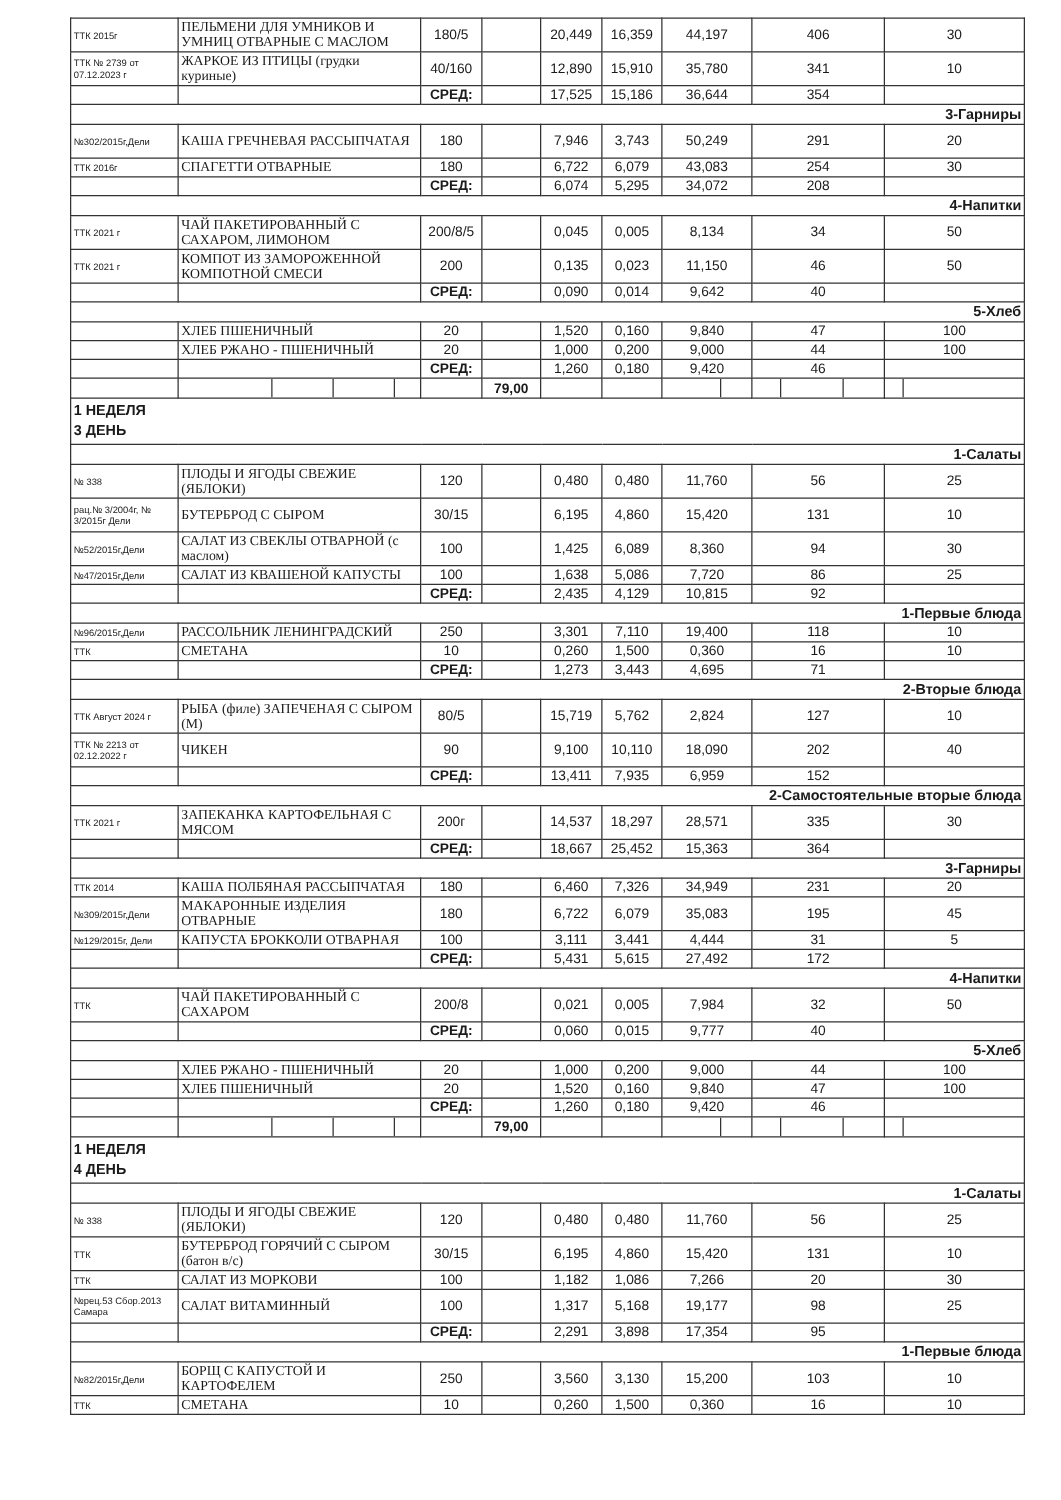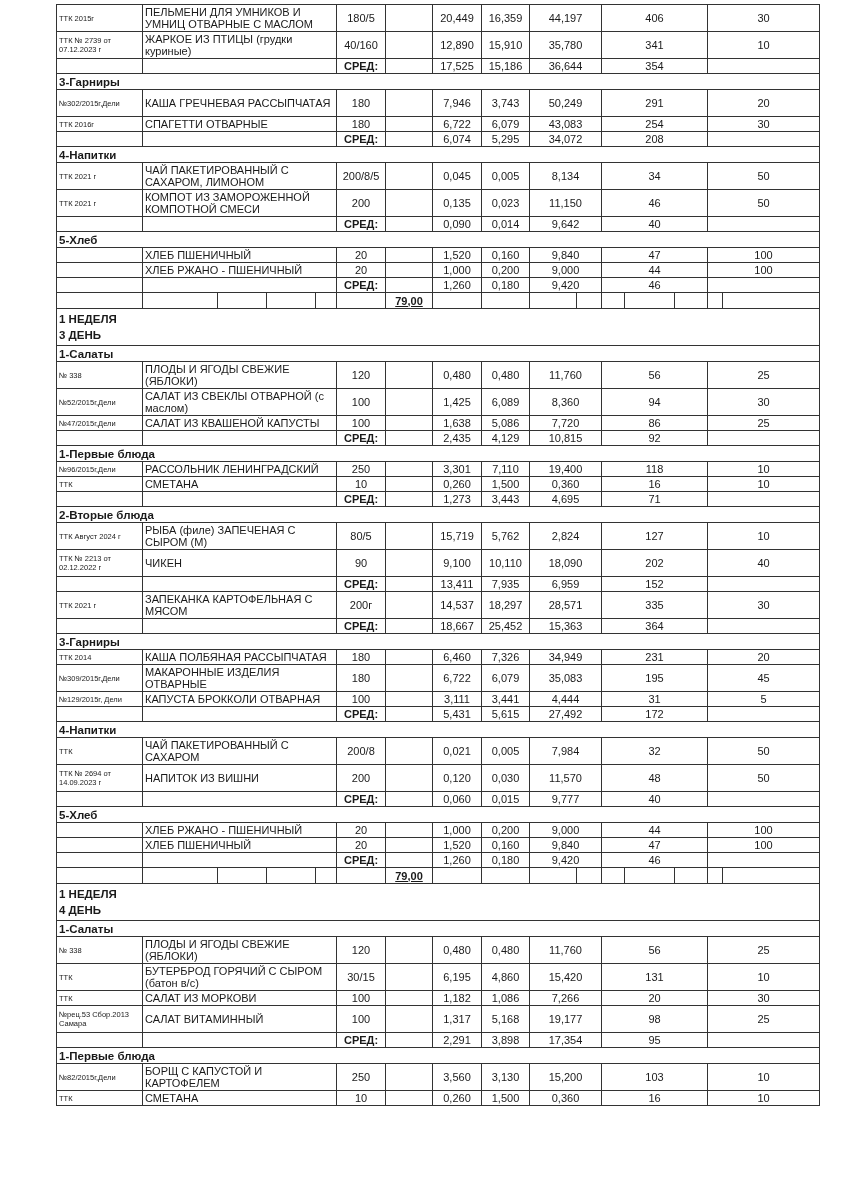--- a/index.html
+++ b/index.html
@@ -1,30 +1,30 @@
 <!DOCTYPE html>
 <html><head>
 <meta charset="utf-8">
 <style>
   html, body { margin:0; padding:0; background:#ffffff; }
   body { width:849px; height:1200px; position:relative; overflow:hidden;
          font-family:"Liberation Sans", sans-serif; color:#1a1a1a; }
-  .page { position:absolute; left:56px; top:4px; width:763px; }
+  .page { position:absolute; left:56px; top:14px; width:763px; }
   table { border-collapse:collapse; width:763px; table-layout:fixed; }
   td { border:1px solid #333; padding:0 2px; font-size:11px; line-height:12px;
        vertical-align:middle; overflow:hidden; }
   td.code { font-size:7.5px; line-height:9px; }
-  td.name { font-size:11px; }
+  td.name { font-size:11px;font-family:Liberation Serif, serif; }
   td.c { text-align:center; }
   td.b { font-weight:bold; }
-  tr.sec td { font-weight:bold; text-align:left; font-size:11.5px; height:15px; }
+  tr.sec td { font-weight:bold; text-align:right; font-size:11.5px; height:15px; }
   tr.h2 td { height:26px; }
   tr.h1 td { height:14px; }
   tr.week td { font-weight:bold; font-size:11.5px; line-height:16px; padding:2px 2px; border-top:1px solid #333; }
-  tr.total td { height:15px;text-decoration:underline; }
+  tr.total td { height:15px; }
   .sub { display:flex; height:15px; }
   .sub span { border-right:1px solid #333; display:block; height:15px; }
   .sub span:last-child { border-right:none; }
 </style>
 </head>
 <body>
 
 <div class="page">
   <table>
     <colgroup>
@@ -228,20 +228,31 @@
           <td class="name">ПЛОДЫ И ЯГОДЫ СВЕЖИЕ (ЯБЛОКИ)</td>
           <td class="c">120</td>
           <td></td>
           <td class="c">0,480</td>
           <td class="c">0,480</td>
           <td class="c">11,760</td>
           <td class="c">56</td>
           <td class="c">25</td>
         </tr>
         <tr class="h2">
+          <td class="code">рац.№ 3/2004г, № 3/2015г Дели</td>
+          <td class="name">БУТЕРБРОД С СЫРОМ</td>
+          <td class="c">30/15</td>
+          <td></td>
+          <td class="c">6,195</td>
+          <td class="c">4,860</td>
+          <td class="c">15,420</td>
+          <td class="c">131</td>
+          <td class="c">10</td>
+        </tr>
+        <tr class="h2">
           <td class="code">№52/2015г,Дели</td>
           <td class="name">САЛАТ ИЗ СВЕКЛЫ ОТВАРНОЙ (с маслом)</td>
           <td class="c">100</td>
           <td></td>
           <td class="c">1,425</td>
           <td class="c">6,089</td>
           <td class="c">8,360</td>
           <td class="c">94</td>
           <td class="c">30</td>
         </tr>
@@ -332,20 +343,23 @@
           <td class="code"></td>
           <td class="name"></td>
           <td class="c b">СРЕД:</td>
           <td></td>
           <td class="c">13,411</td>
           <td class="c">7,935</td>
           <td class="c">6,959</td>
           <td class="c">152</td>
           <td class="c"></td>
         </tr>
+        <tr class="sec">
+          <td colspan="9">2-Самостоятельные вторые блюда</td>
+        </tr>
         <tr class="h2">
           <td class="code">ТТК 2021 г</td>
           <td class="name">ЗАПЕКАНКА КАРТОФЕЛЬНАЯ С МЯСОМ</td>
           <td class="c">200г</td>
           <td></td>
           <td class="c">14,537</td>
           <td class="c">18,297</td>
           <td class="c">28,571</td>
           <td class="c">335</td>
           <td class="c">30</td>
@@ -415,31 +429,20 @@
           <td class="code">ТТК</td>
           <td class="name">ЧАЙ ПАКЕТИРОВАННЫЙ С САХАРОМ</td>
           <td class="c">200/8</td>
           <td></td>
           <td class="c">0,021</td>
           <td class="c">0,005</td>
           <td class="c">7,984</td>
           <td class="c">32</td>
           <td class="c">50</td>
         </tr>
-        <tr class="h2">
-          <td class="code">ТТК № 2694 от 14.09.2023 г</td>
-          <td class="name">НАПИТОК ИЗ ВИШНИ</td>
-          <td class="c">200</td>
-          <td></td>
-          <td class="c">0,120</td>
-          <td class="c">0,030</td>
-          <td class="c">11,570</td>
-          <td class="c">48</td>
-          <td class="c">50</td>
-        </tr>
         <tr class="h1">
           <td class="code"></td>
           <td class="name"></td>
           <td class="c b">СРЕД:</td>
           <td></td>
           <td class="c">0,060</td>
           <td class="c">0,015</td>
           <td class="c">9,777</td>
           <td class="c">40</td>
           <td class="c"></td>

